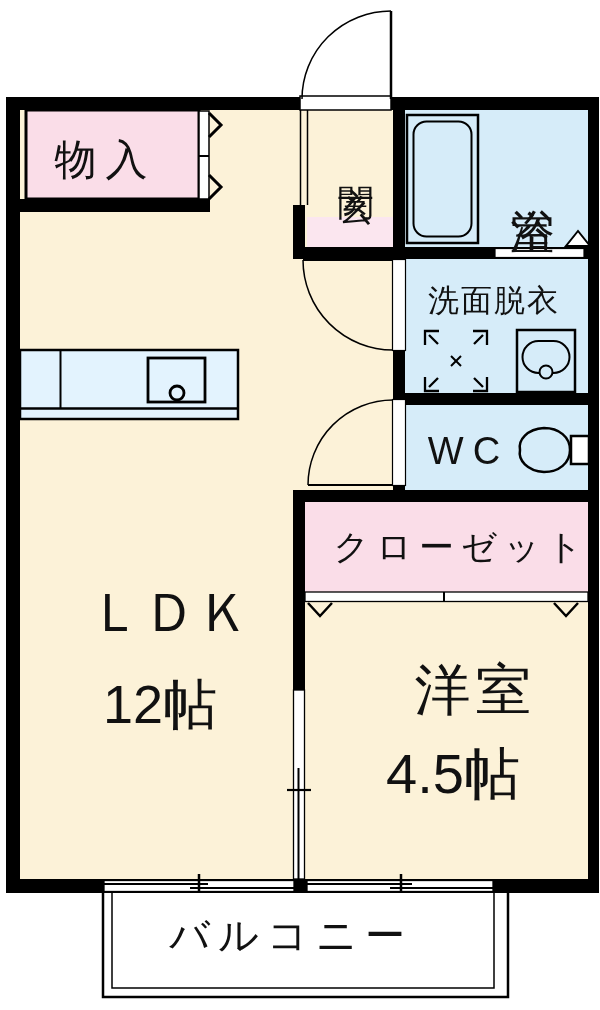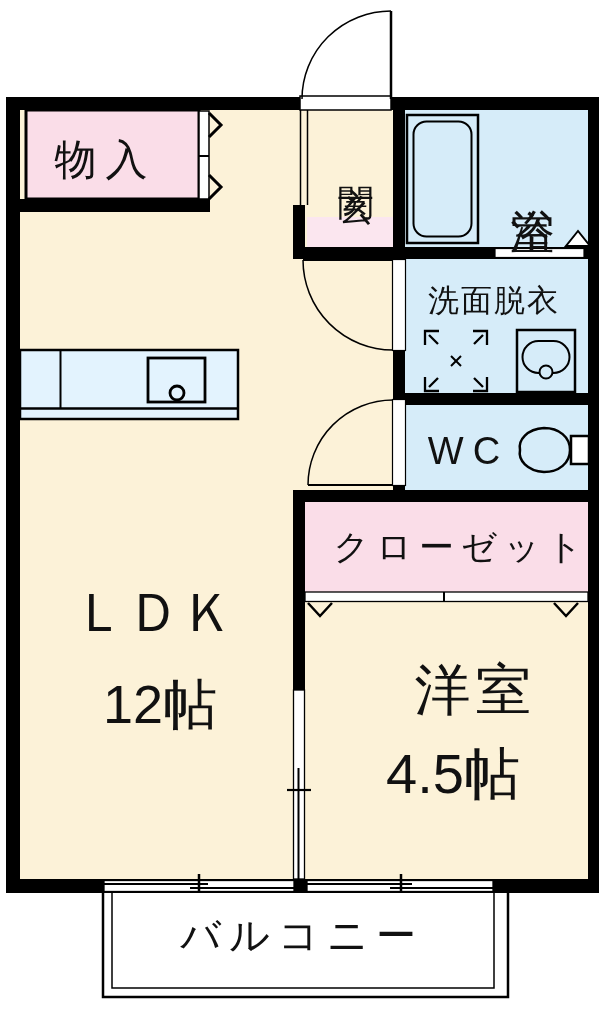--- a/index.html
+++ b/index.html
@@ -19,25 +19,25 @@
     position:absolute;transform:translate(-50%,-50%);
     white-space:nowrap;color:#111;line-height:1.04;text-align:center;
   }
   .vlbl{writing-mode:vertical-rl;text-orientation:upright;}
   .lbl-storage{left:101px;top:160px;font-size:42px;letter-spacing:9px;padding-left:9px;}
   .lbl-entrance{left:356px;top:158px;font-size:36px;}
   .lbl-bathroom{left:533px;top:174px;font-size:44px;}
   .lbl-washroom{left:494px;top:301px;font-size:31px;letter-spacing:2px;}
   .lbl-wc{left:464px;top:452px;font-size:38px;letter-spacing:9px;padding-left:9px;}
   .lbl-closet{left:446px;top:547px;font-size:35px;letter-spacing:7px;padding-left:7px;margin-left:12px;}
-  .lbl-ldk{left:154px;top:612px;font-size:54px;text-align:center;}
+  .lbl-ldk{left:170px;top:612px;font-size:54px;text-align:center;}
   .lbl-ldk-size{left:160px;top:690px;font-size:54px;margin-top:14px;}
   .lbl-western{left:451px;top:690px;font-size:56px;letter-spacing:5px;padding-left:5px;margin-left:22px;}
   .lbl-western-size{left:453px;top:774px;font-size:56px;}
-  .lbl-balcony{left:298px;top:936px;font-size:40px;letter-spacing:8px;padding-left:8px;}
+  .lbl-balcony{left:287px;top:936px;font-size:40px;letter-spacing:8px;padding-left:8px;}
 </style>
 </head>
 <body>
 
 <div class="stage">
   <svg width="600" height="1010" viewBox="0 0 600 1010">
 
     <rect class="wall" x="6" y="97" width="593" height="796"></rect>
 
     <rect class="cream" x="20" y="110" width="568" height="769"></rect>

